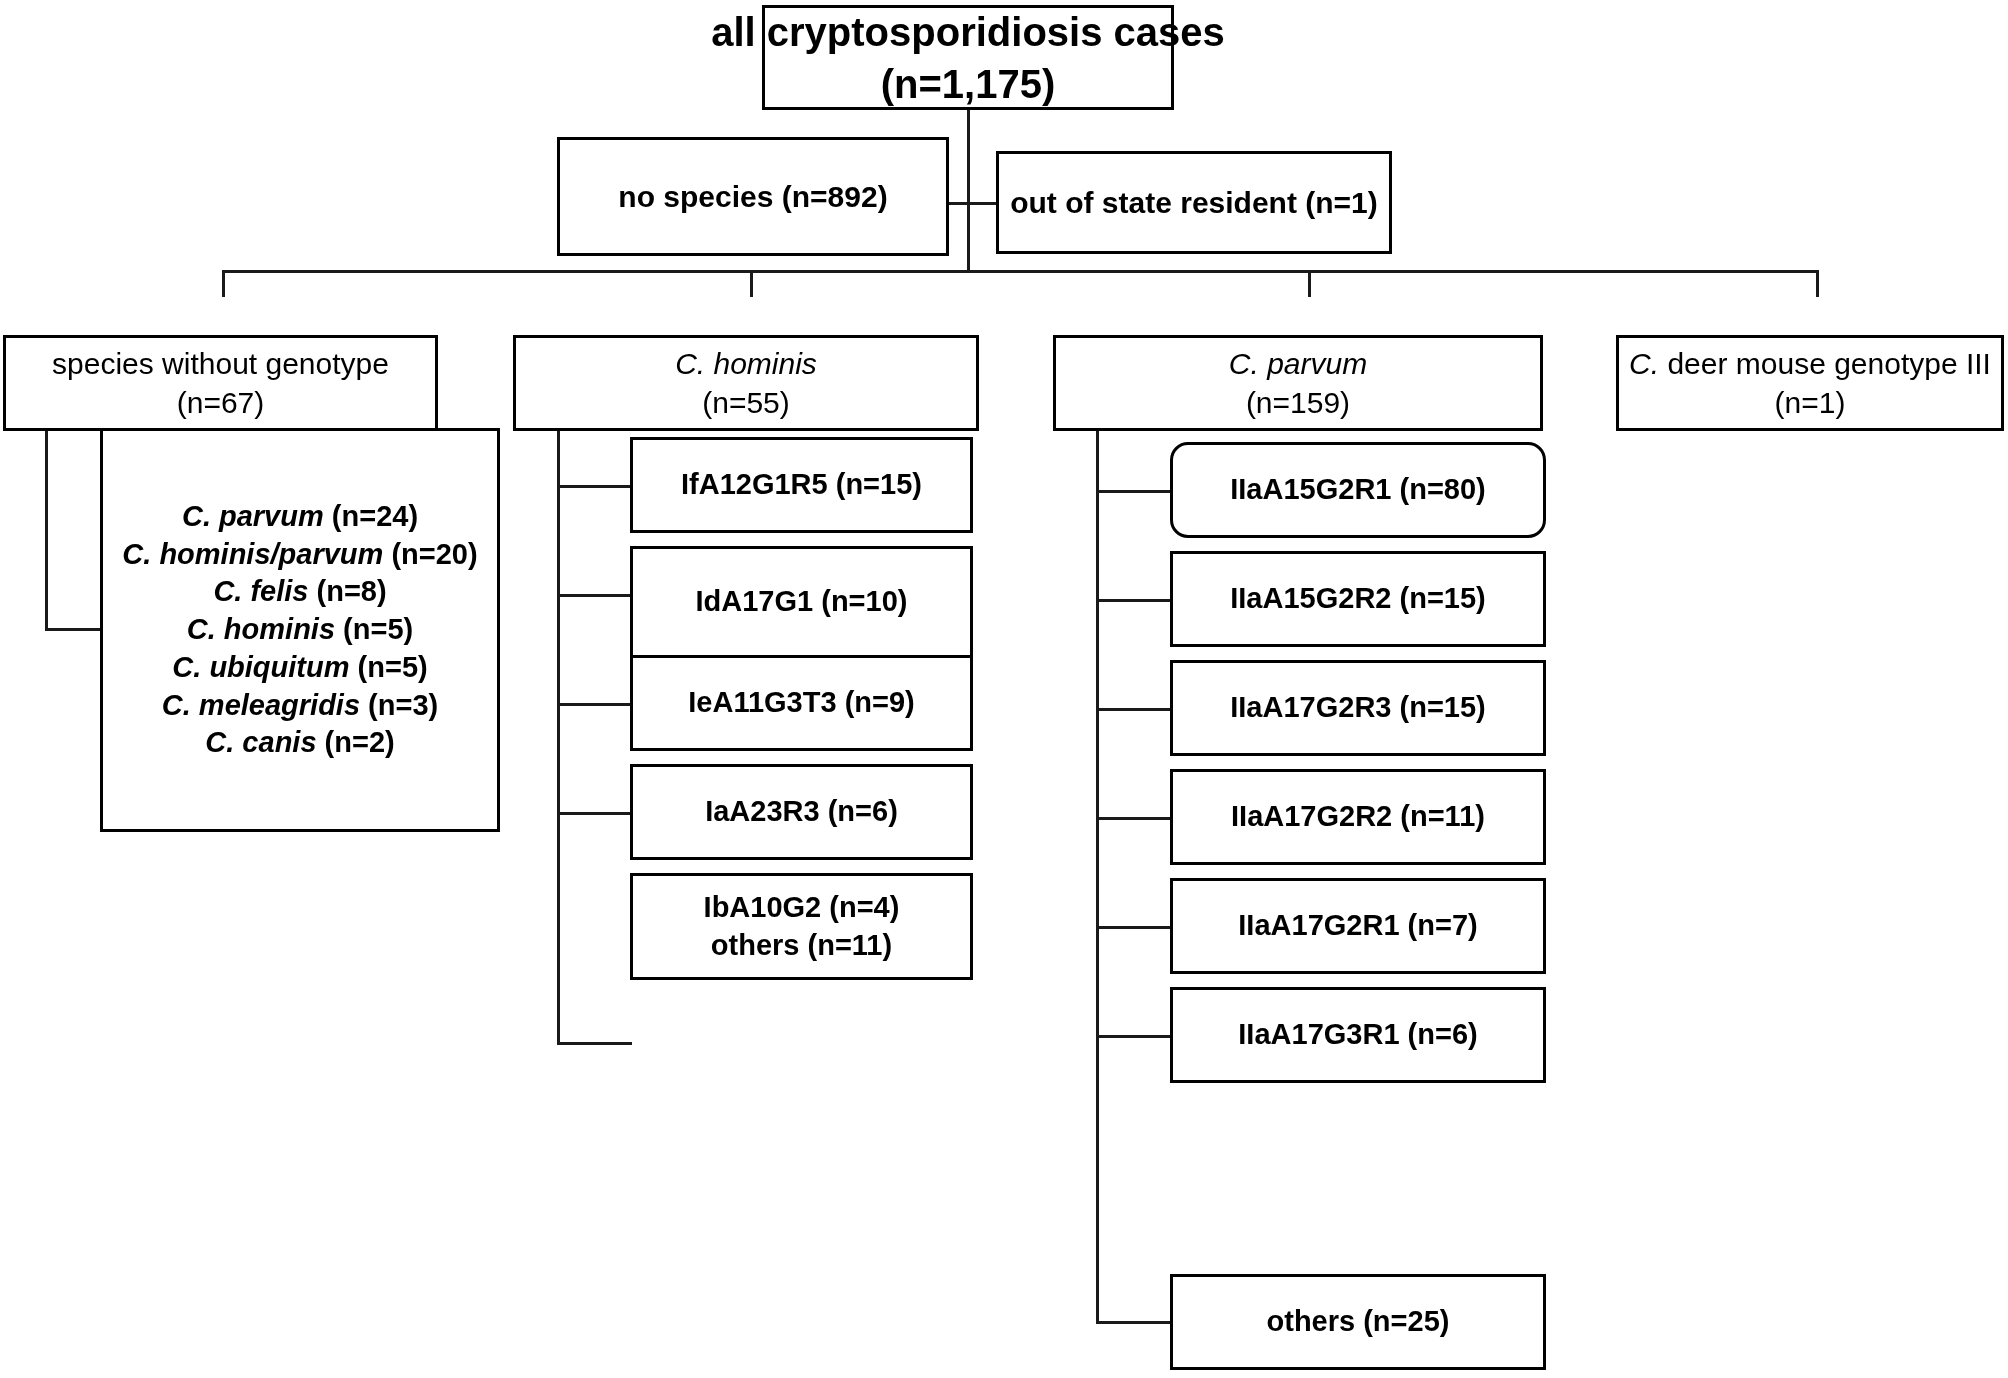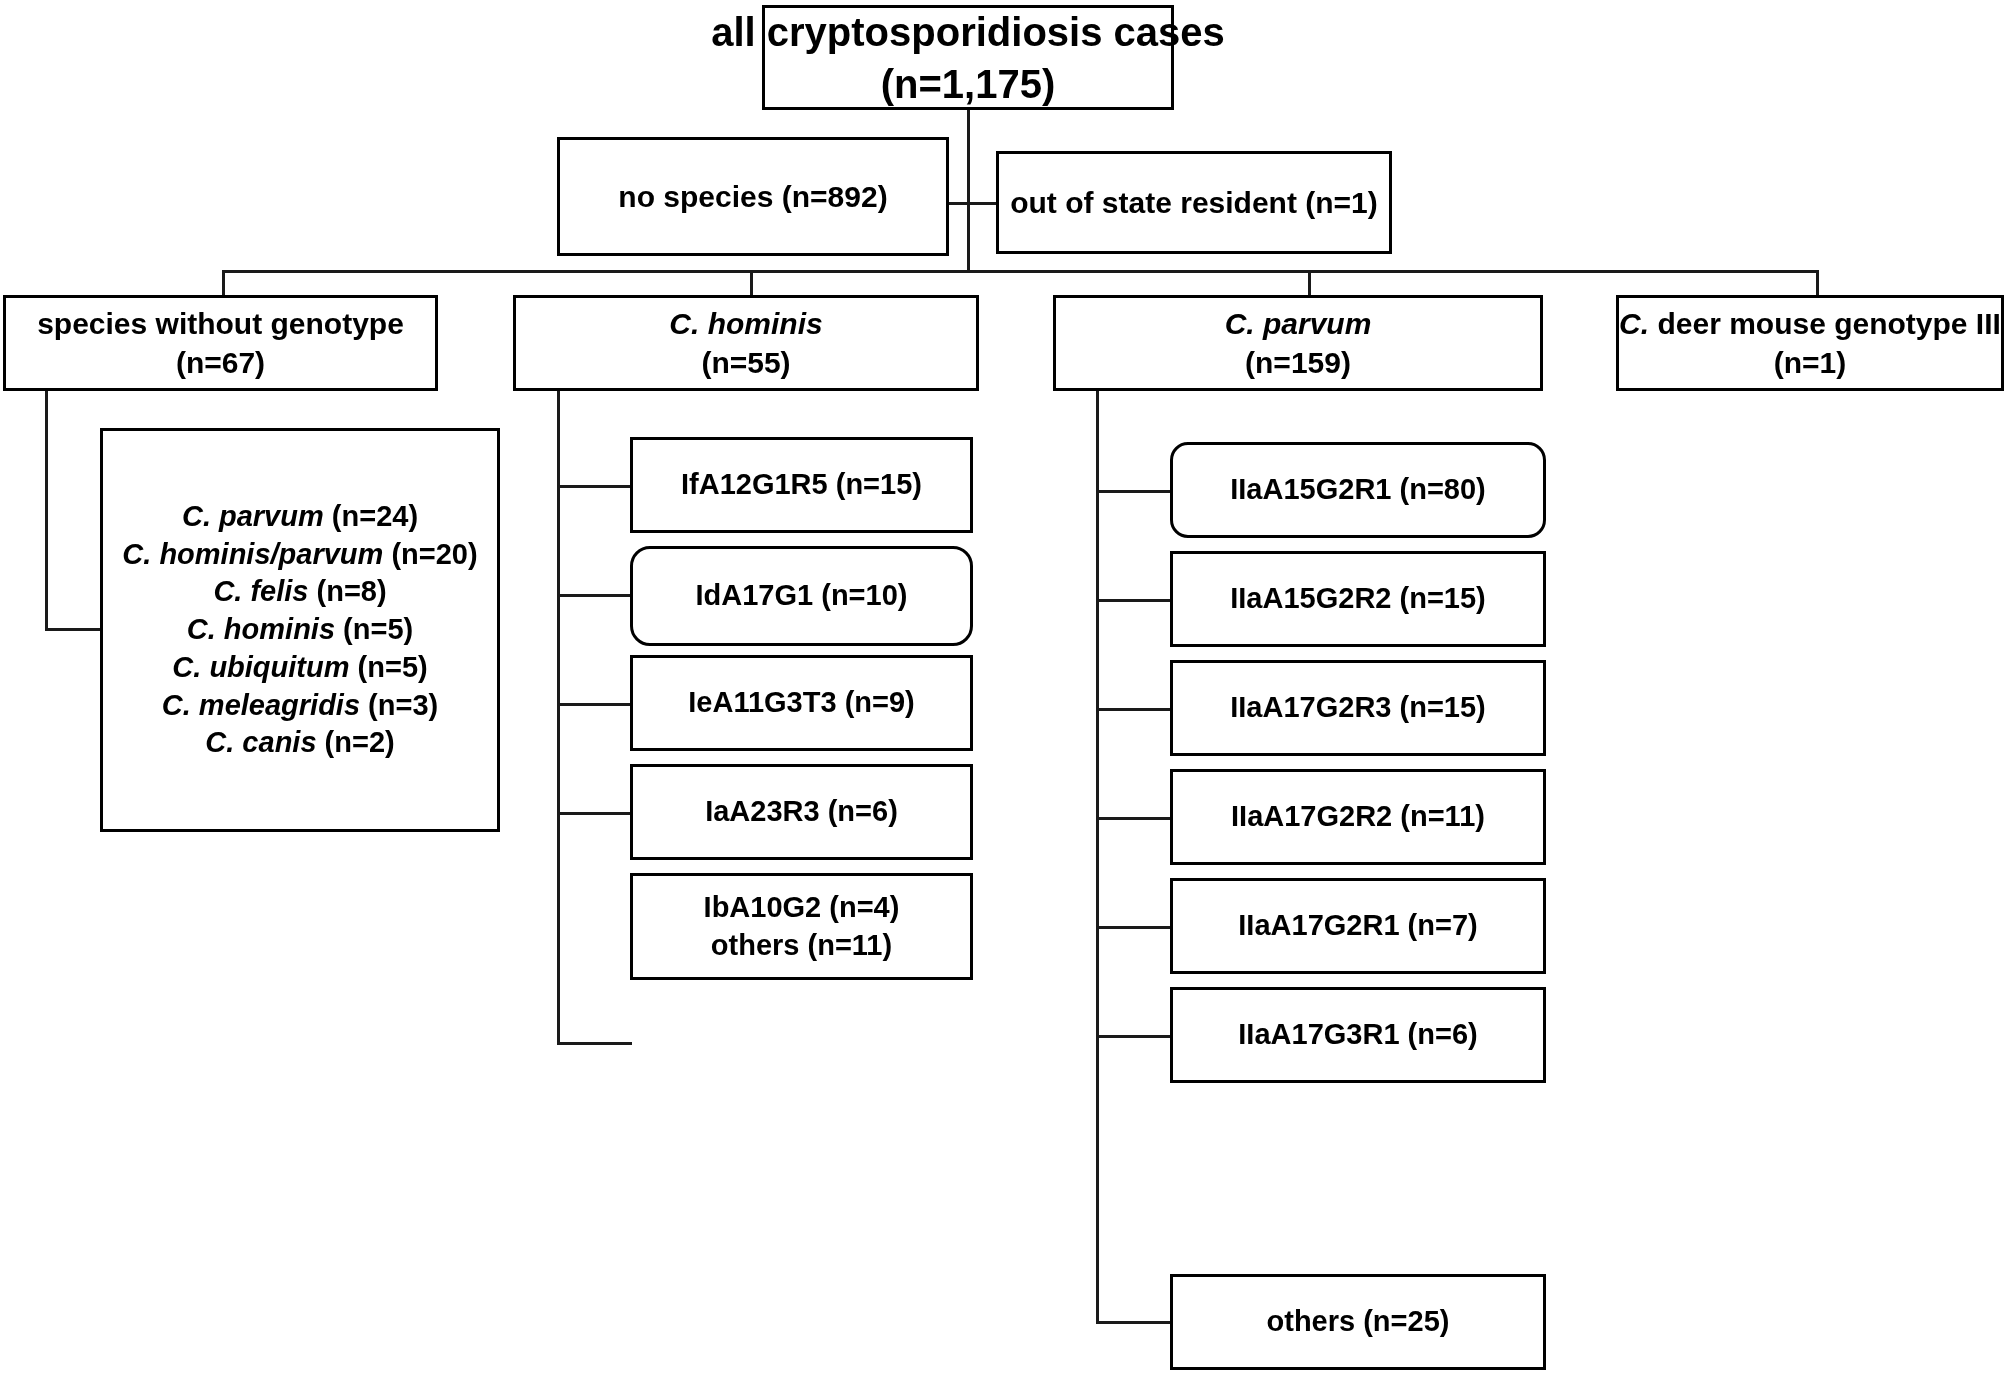--- a/index.html
+++ b/index.html
@@ -33,21 +33,21 @@
   .node .line {
     display: block;
     white-space: nowrap;
     line-height: 1.30;
   }
   .ital { font-style: italic; }
 
   
   .t-root   { font-size: 40px; font-weight: bold; }
   .t-filter { font-size: 30px; font-weight: bold; }
-  .t-species{ font-size: 30px; font-weight: bold; }
+  .t-species{ font-size: 30px; font-weight: normal; margin-top: 40px; }
   .t-list   { font-size: 29px; font-weight: bold; }
   .t-sub    { font-size: 29px; font-weight: bold; }
 
   
   .conn {
     position: absolute;
     background: #1a1a1a;
     z-index: 1;
   }
   .h { height: 3px; }
@@ -127,21 +127,21 @@
     <span class="line"><span class="ital">C. felis</span> <span>(n=8)</span></span>
     <span class="line"><span class="ital">C. hominis</span> <span>(n=5)</span></span>
     <span class="line"><span class="ital">C. ubiquitum</span> <span>(n=5)</span></span>
     <span class="line"><span class="ital">C. meleagridis</span> <span>(n=3)</span></span>
     <span class="line"><span class="ital">C. canis</span> <span>(n=2)</span></span>
   </div>
 
   <div class="node t-sub" style="left:630px; top:437px; width:343px; height:96px;">
     <span class="line">IfA12G1R5 (n=15)</span>
   </div>
-  <div class="node t-sub" style="left:630px; top:546px; width:343px; height:100px;border-radius:20px;">
+  <div class="node t-sub" style="left:630px; top:546px; width:343px; height:112px;">
     <span class="line">IdA17G1 (n=10)</span>
   </div>
   <div class="node t-sub" style="left:630px; top:655px; width:343px; height:96px;">
     <span class="line">IeA11G3T3 (n=9)</span>
   </div>
   <div class="node t-sub" style="left:630px; top:764px; width:343px; height:96px;">
     <span class="line">IaA23R3 (n=6)</span>
   </div>
   <div class="node t-sub" style="left:630px; top:873px; width:343px; height:107px;">
     <span class="line">IbA10G2 (n=4)</span>

